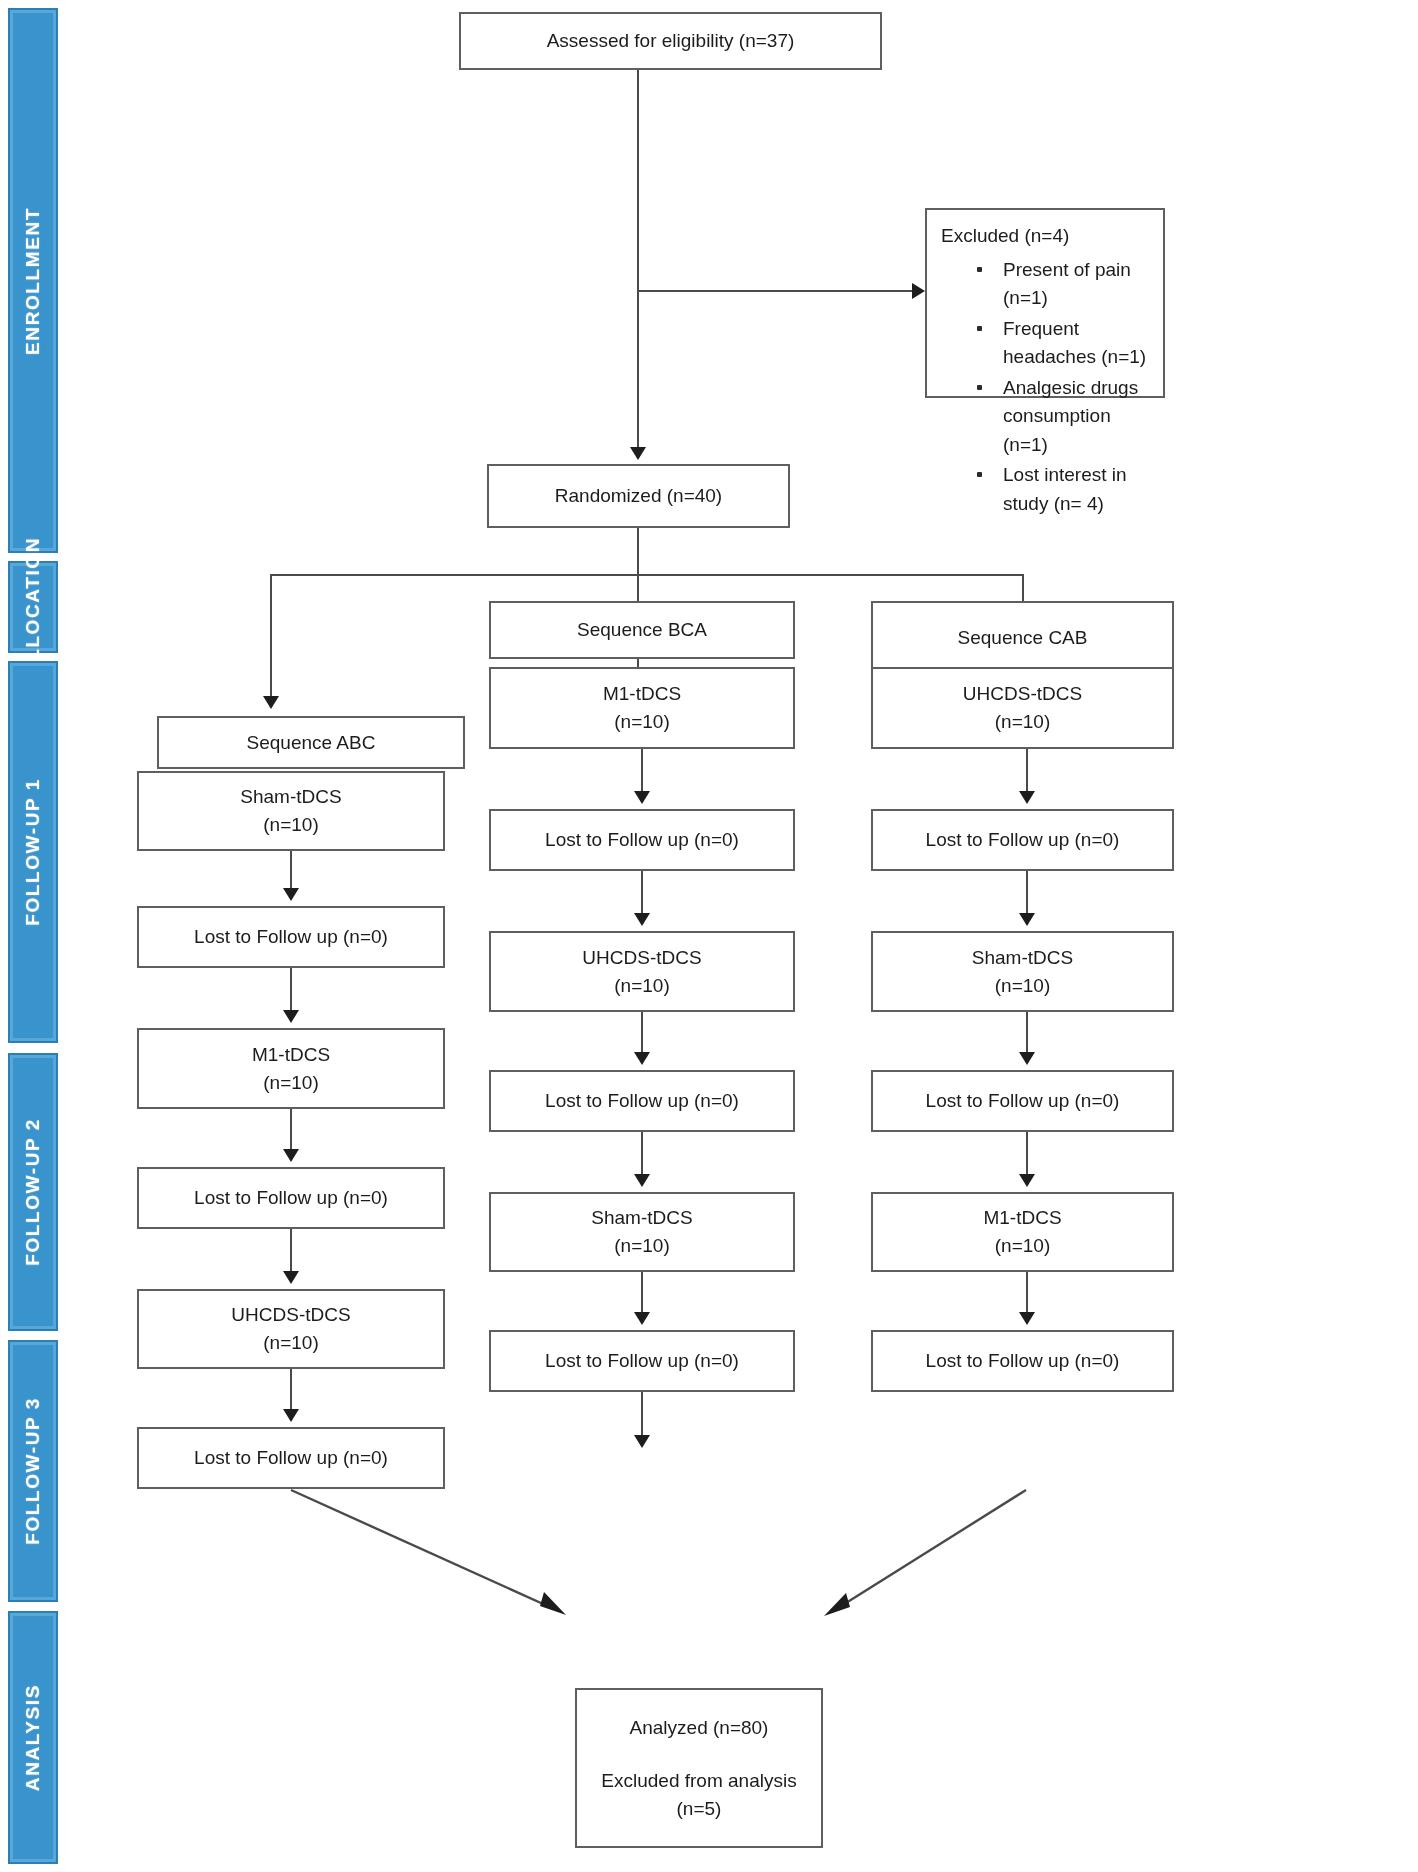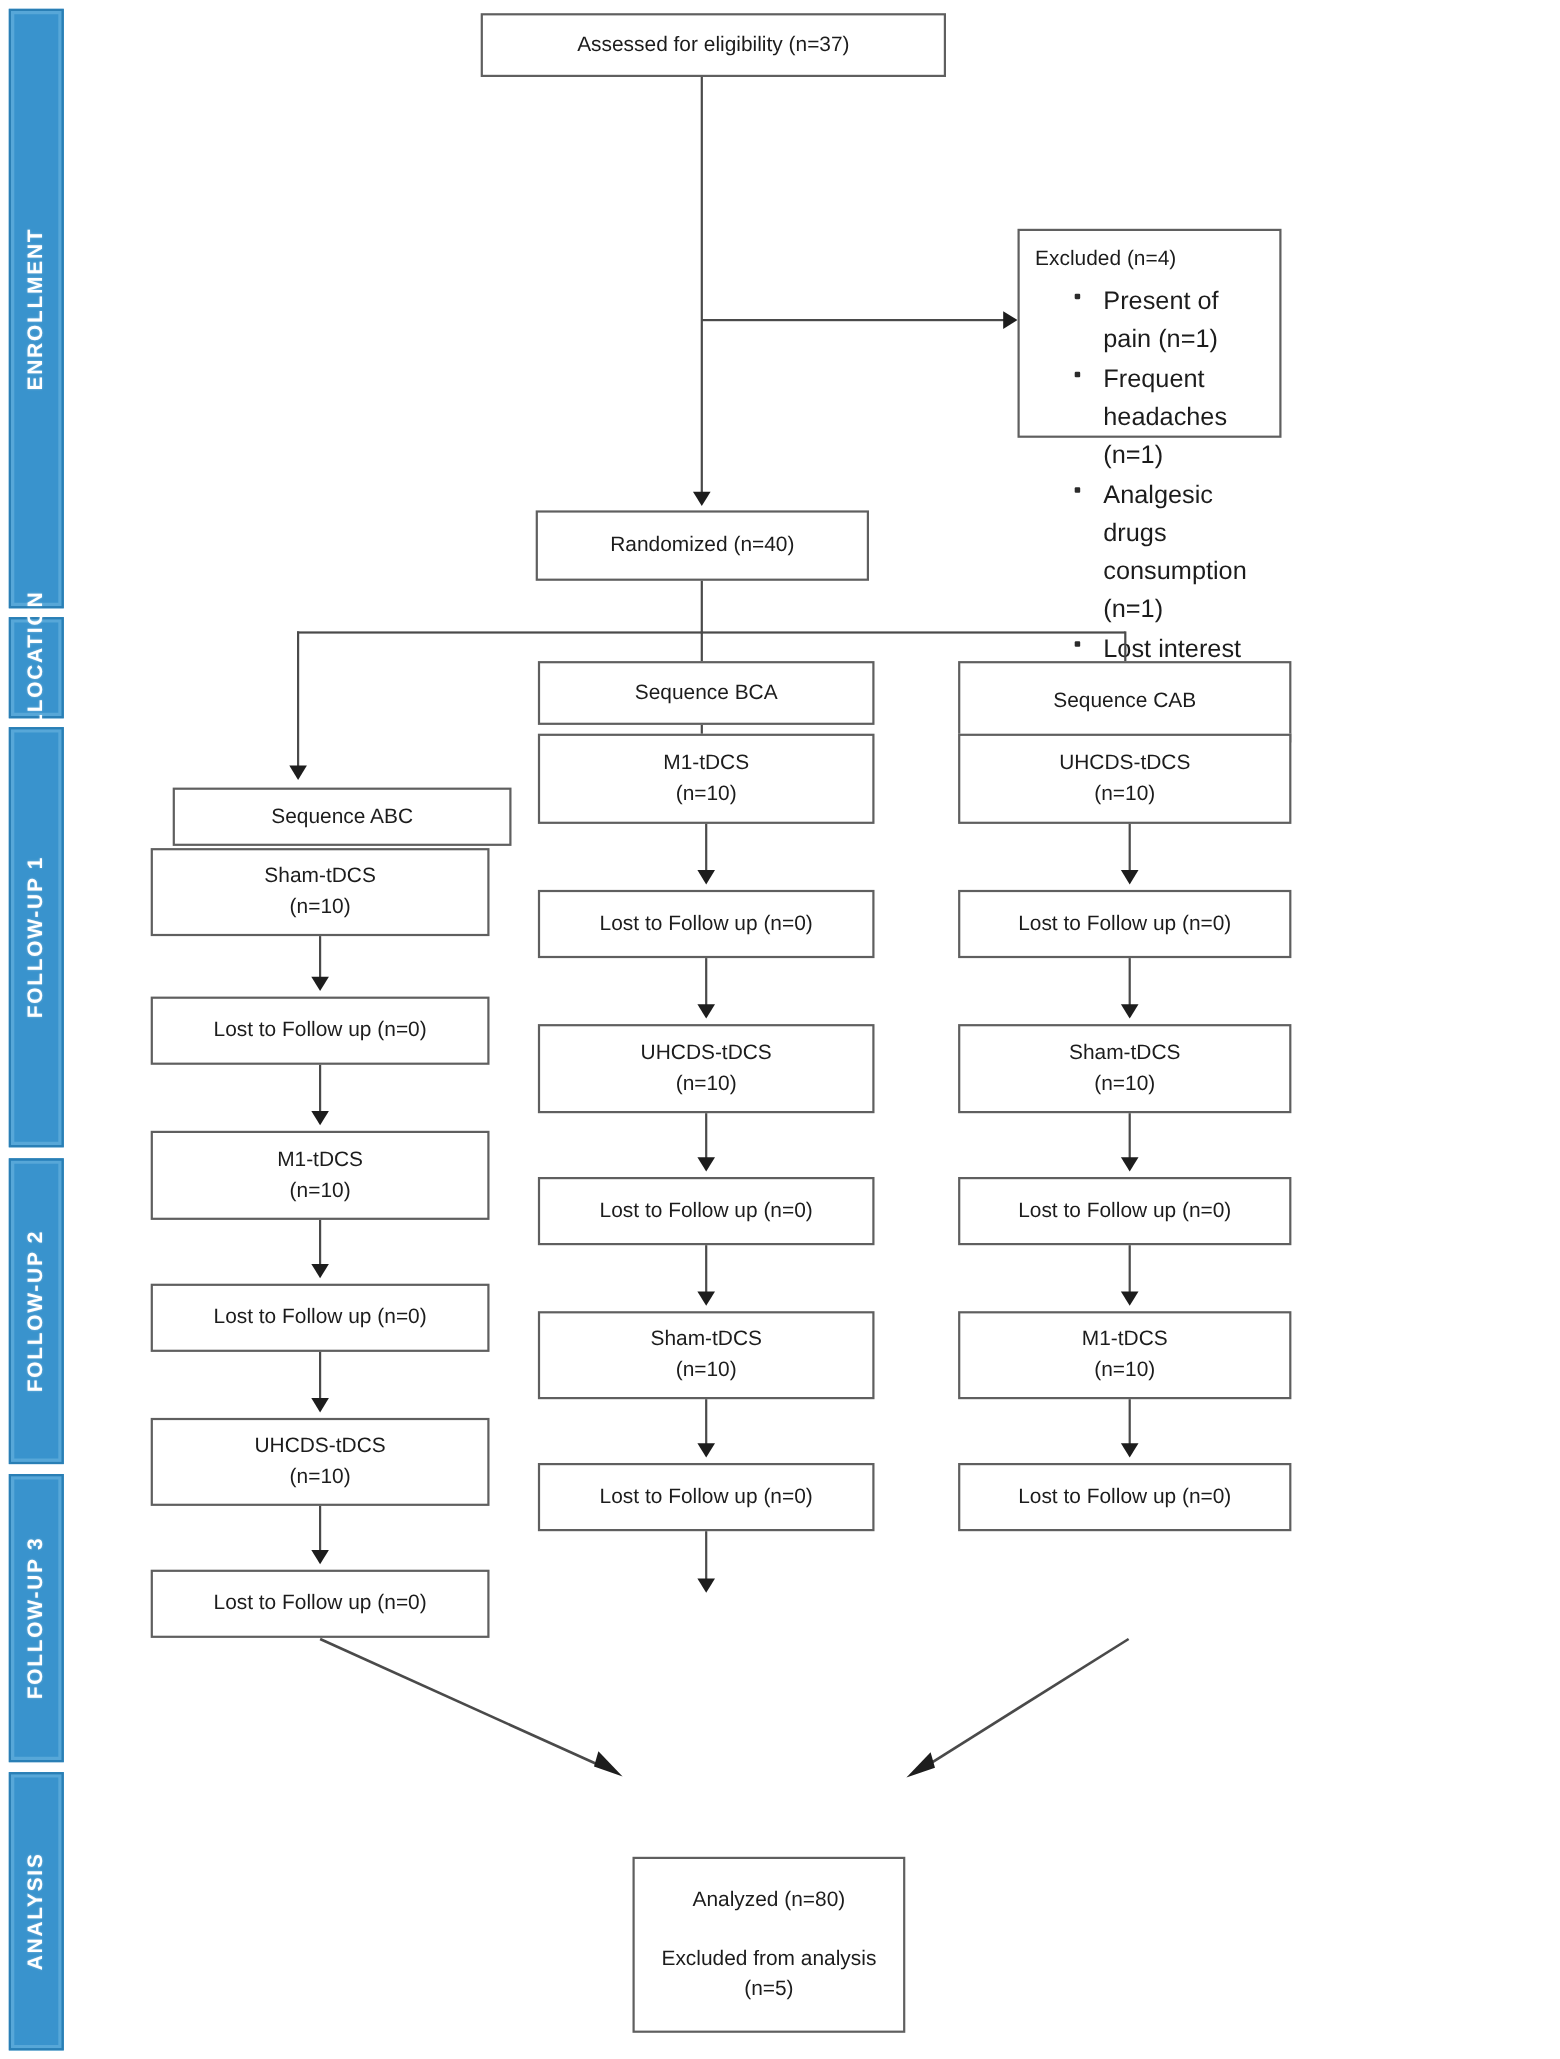--- a/index.html
+++ b/index.html
@@ -66,21 +66,21 @@
 
   
   .exc-title{font-size:19px;margin-bottom:4px;}
   ul.exc-list{
     margin:0;
     padding-left:30px;
     list-style:none;
   }
   ul.exc-list li{
     position:relative;
-    font-size:23px;
+    font-size:19px;
     line-height:1.5;
     margin:2px 0;
     padding-left:32px;
   }
   ul.exc-list li:before{
     content:"";
     position:absolute;
     left:6px;
     top:11px;
     width:5px;height:5px;
@@ -132,21 +132,21 @@
   <div class="band" style="top:1053px;height:278px;">
     <span class="band-label">FOLLOW-UP 2</span>
   </div>
   <div class="band" style="top:1340px;height:262px;">
     <span class="band-label">FOLLOW-UP 3</span>
   </div>
   <div class="band" style="top:1611px;height:253px;">
     <span class="band-label">ANALYSIS</span>
   </div>
 
-  <div class="box" style="left:437px;top:12px;width:423px;height:58px;">
+  <div class="box" style="left:459px;top:12px;width:423px;height:58px;">
     <span class="ln">Assessed for eligibility (n=37)</span>
   </div>
 
   <div class="vline" style="left:637px;top:70px;height:379px;"></div>
   <div class="arrow-down" style="left:630px;top:447px;"></div>
 
   <div class="hline" style="left:638px;top:290px;width:284px;"></div>
   <div class="arrow-right" style="left:912px;top:283px;"></div>
 
   <div class="box lefttext" style="left:925px;top:208px;width:240px;height:190px;">

